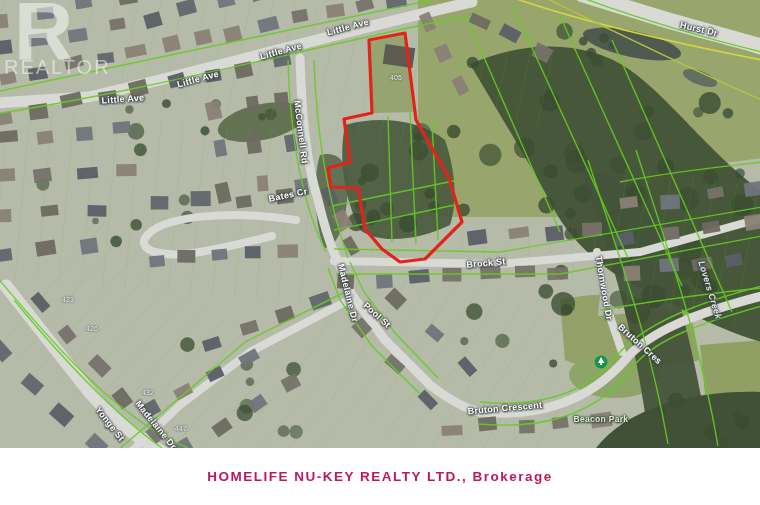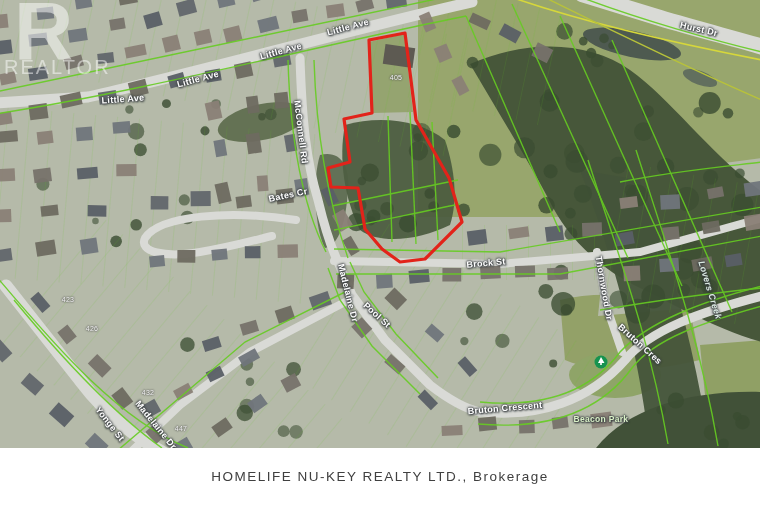--- a/index.html
+++ b/index.html
@@ -12,21 +12,21 @@
     text-shadow:0 0 2px #3c4043,0 0 2px #3c4043,0 0 3px #3c4043,1px 1px 2px #3c4043;}
   .maplabel.water{font-style:italic;font-weight:bold;color:#dcebe2;}
   .maplabel.park{color:#d8f0c6;font-size:8.5px;}
   .maplabel.housenumber{font-size:7px;font-weight:normal;color:#f2f2f2;
     text-shadow:0 0 2px #555,0 0 2px #555;}
   #realtor{position:absolute;left:4px;top:-10px;color:rgba(255,255,255,.5);pointer-events:none;}
   #realtor .big-r{font-size:82px;font-weight:bold;line-height:1;display:block;margin-left:10px;}
   #realtor .word{font-size:20px;font-weight:normal;letter-spacing:2px;display:block;margin-top:-16px;}
   #footer{position:absolute;left:0;top:448px;width:760px;height:57px;background:#ffffff;
     display:flex;align-items:center;justify-content:center;}
-  #footer .brokerage{color:#404040;font-size:13.5px;font-weight:normal;letter-spacing:1.5px;}
+  #footer .brokerage{color:#be185d;font-size:13.5px;font-weight:bold;letter-spacing:1.5px;}
 </style>
 </head>
 <body>
 
 <div id="shot">
   <div id="mapwrap">
     <svg id="scene" width="760" height="448" viewBox="0 0 760 448">
       <defs>
         <pattern id="lots" width="22" height="22" patternUnits="userSpaceOnUse">
           <path d="M 0,0 L 0,22" stroke="#66cc22" stroke-width="1" opacity="0.55"></path>

